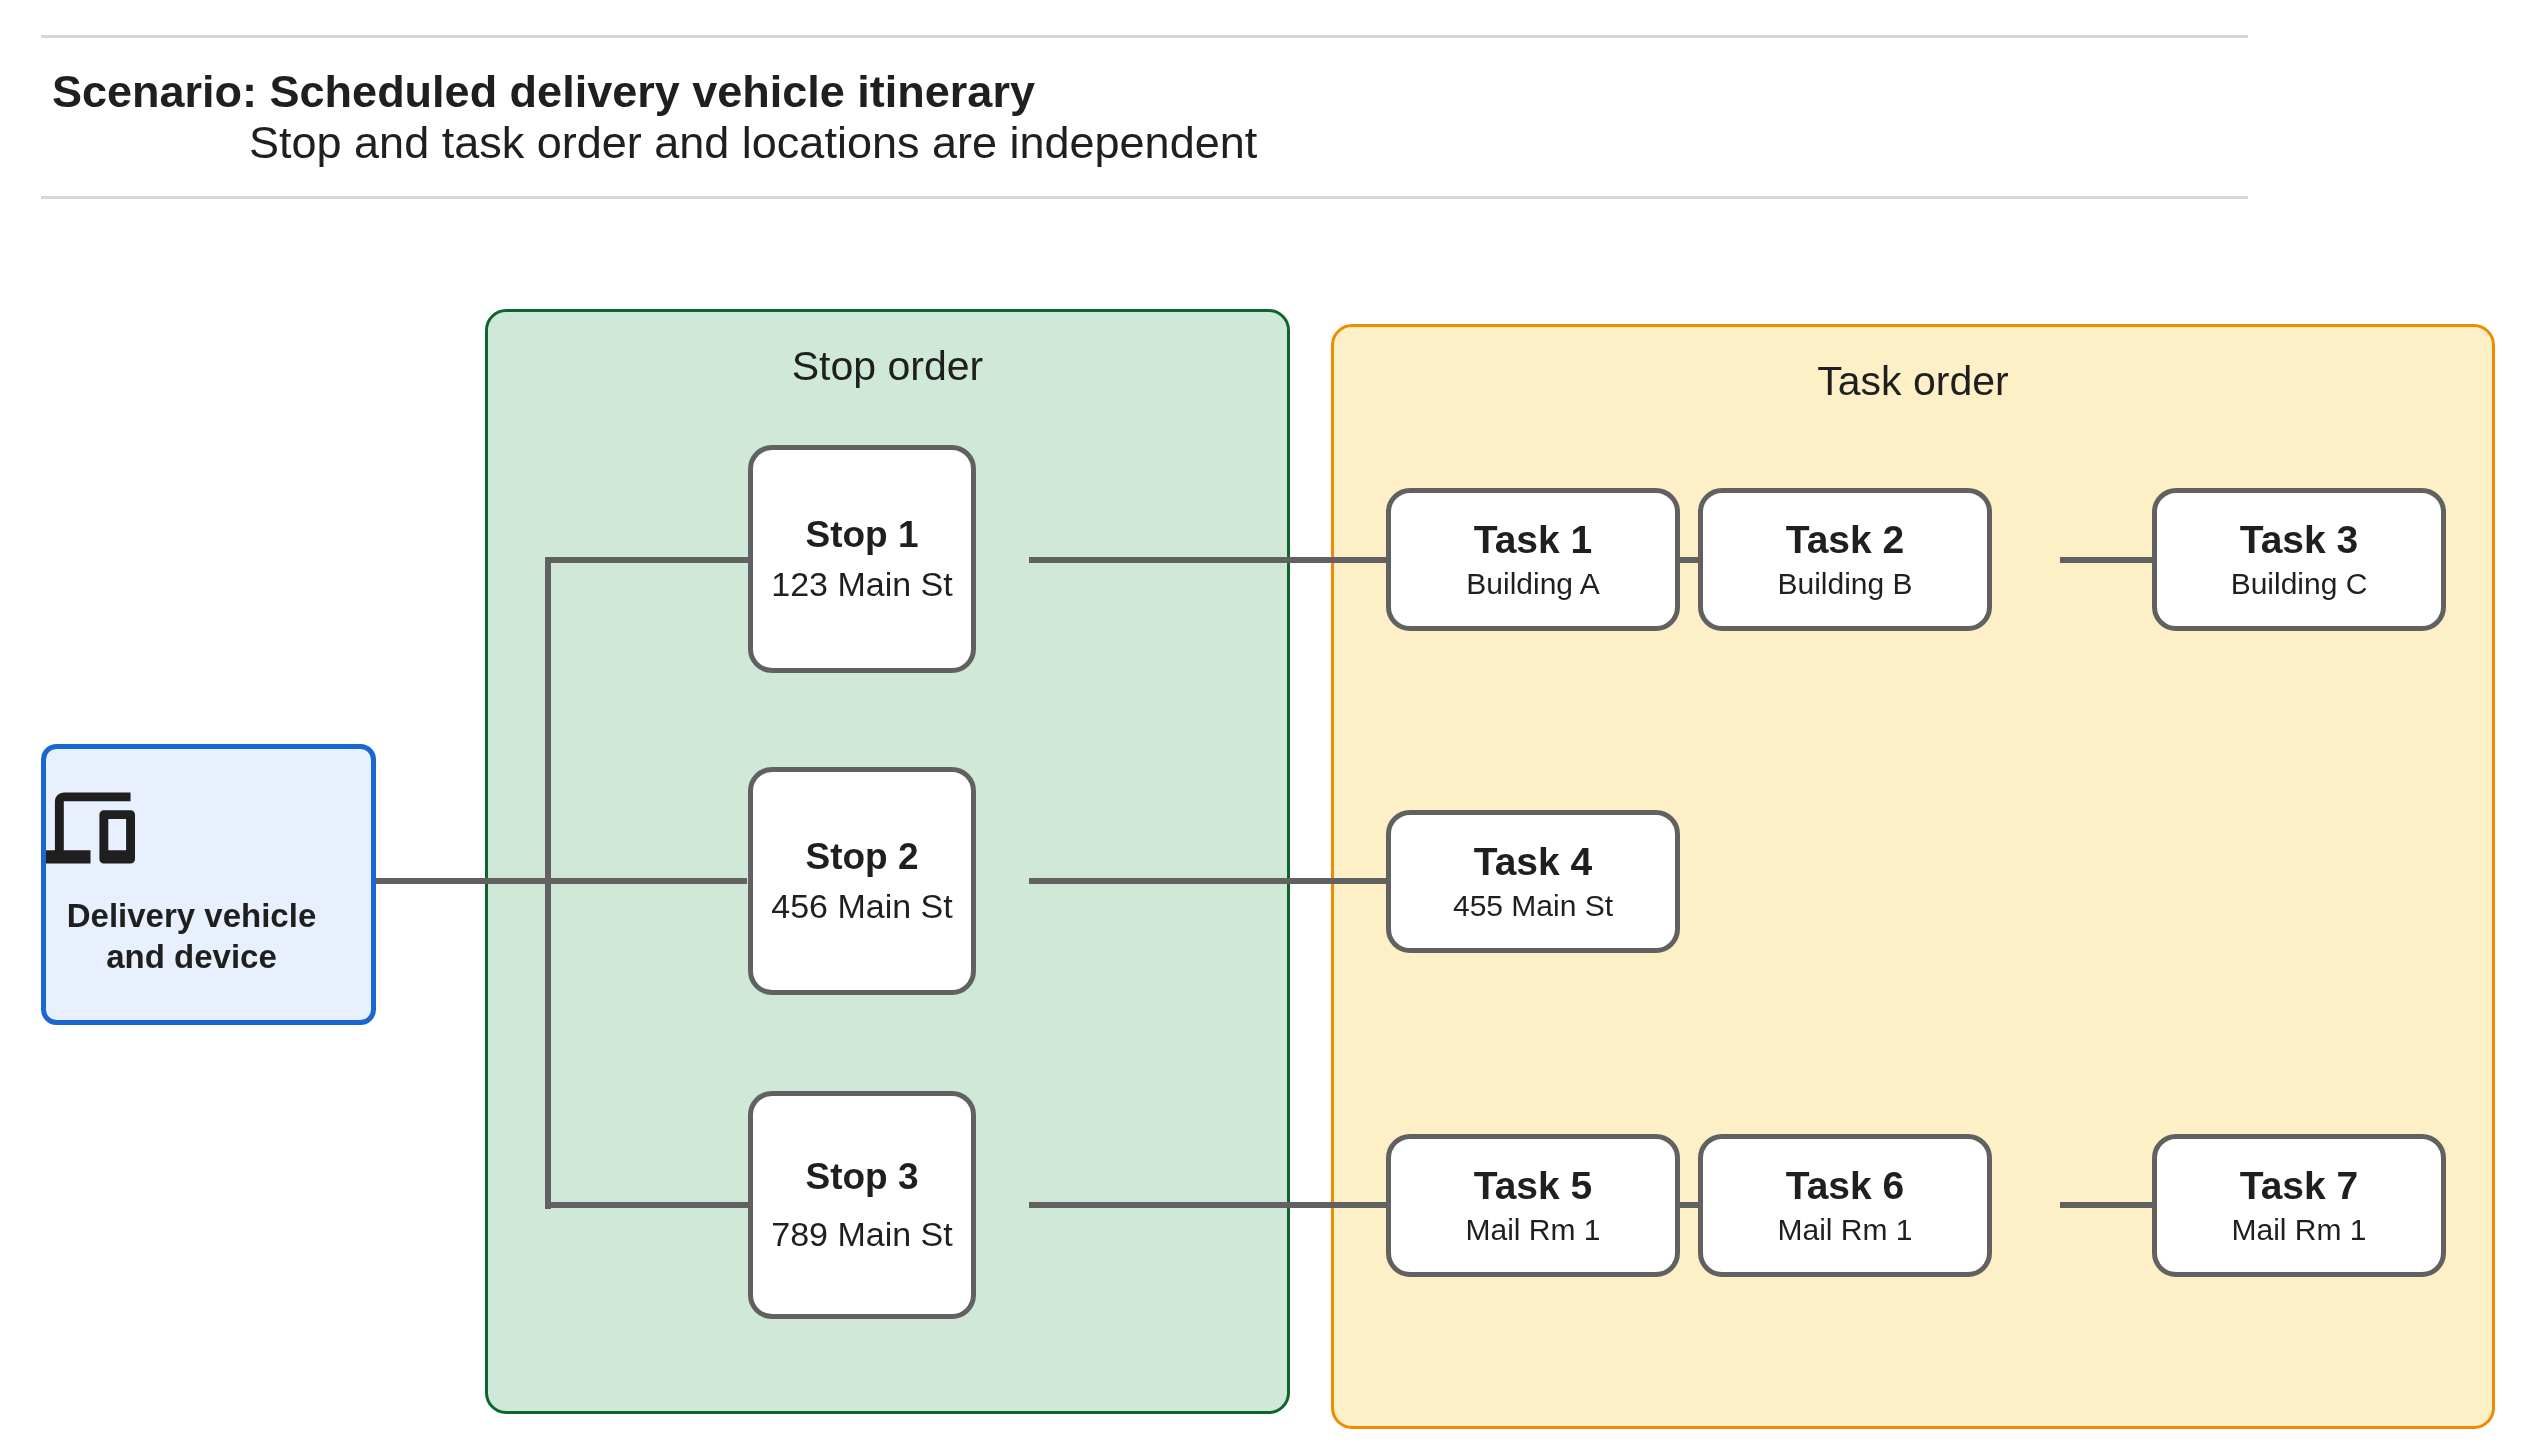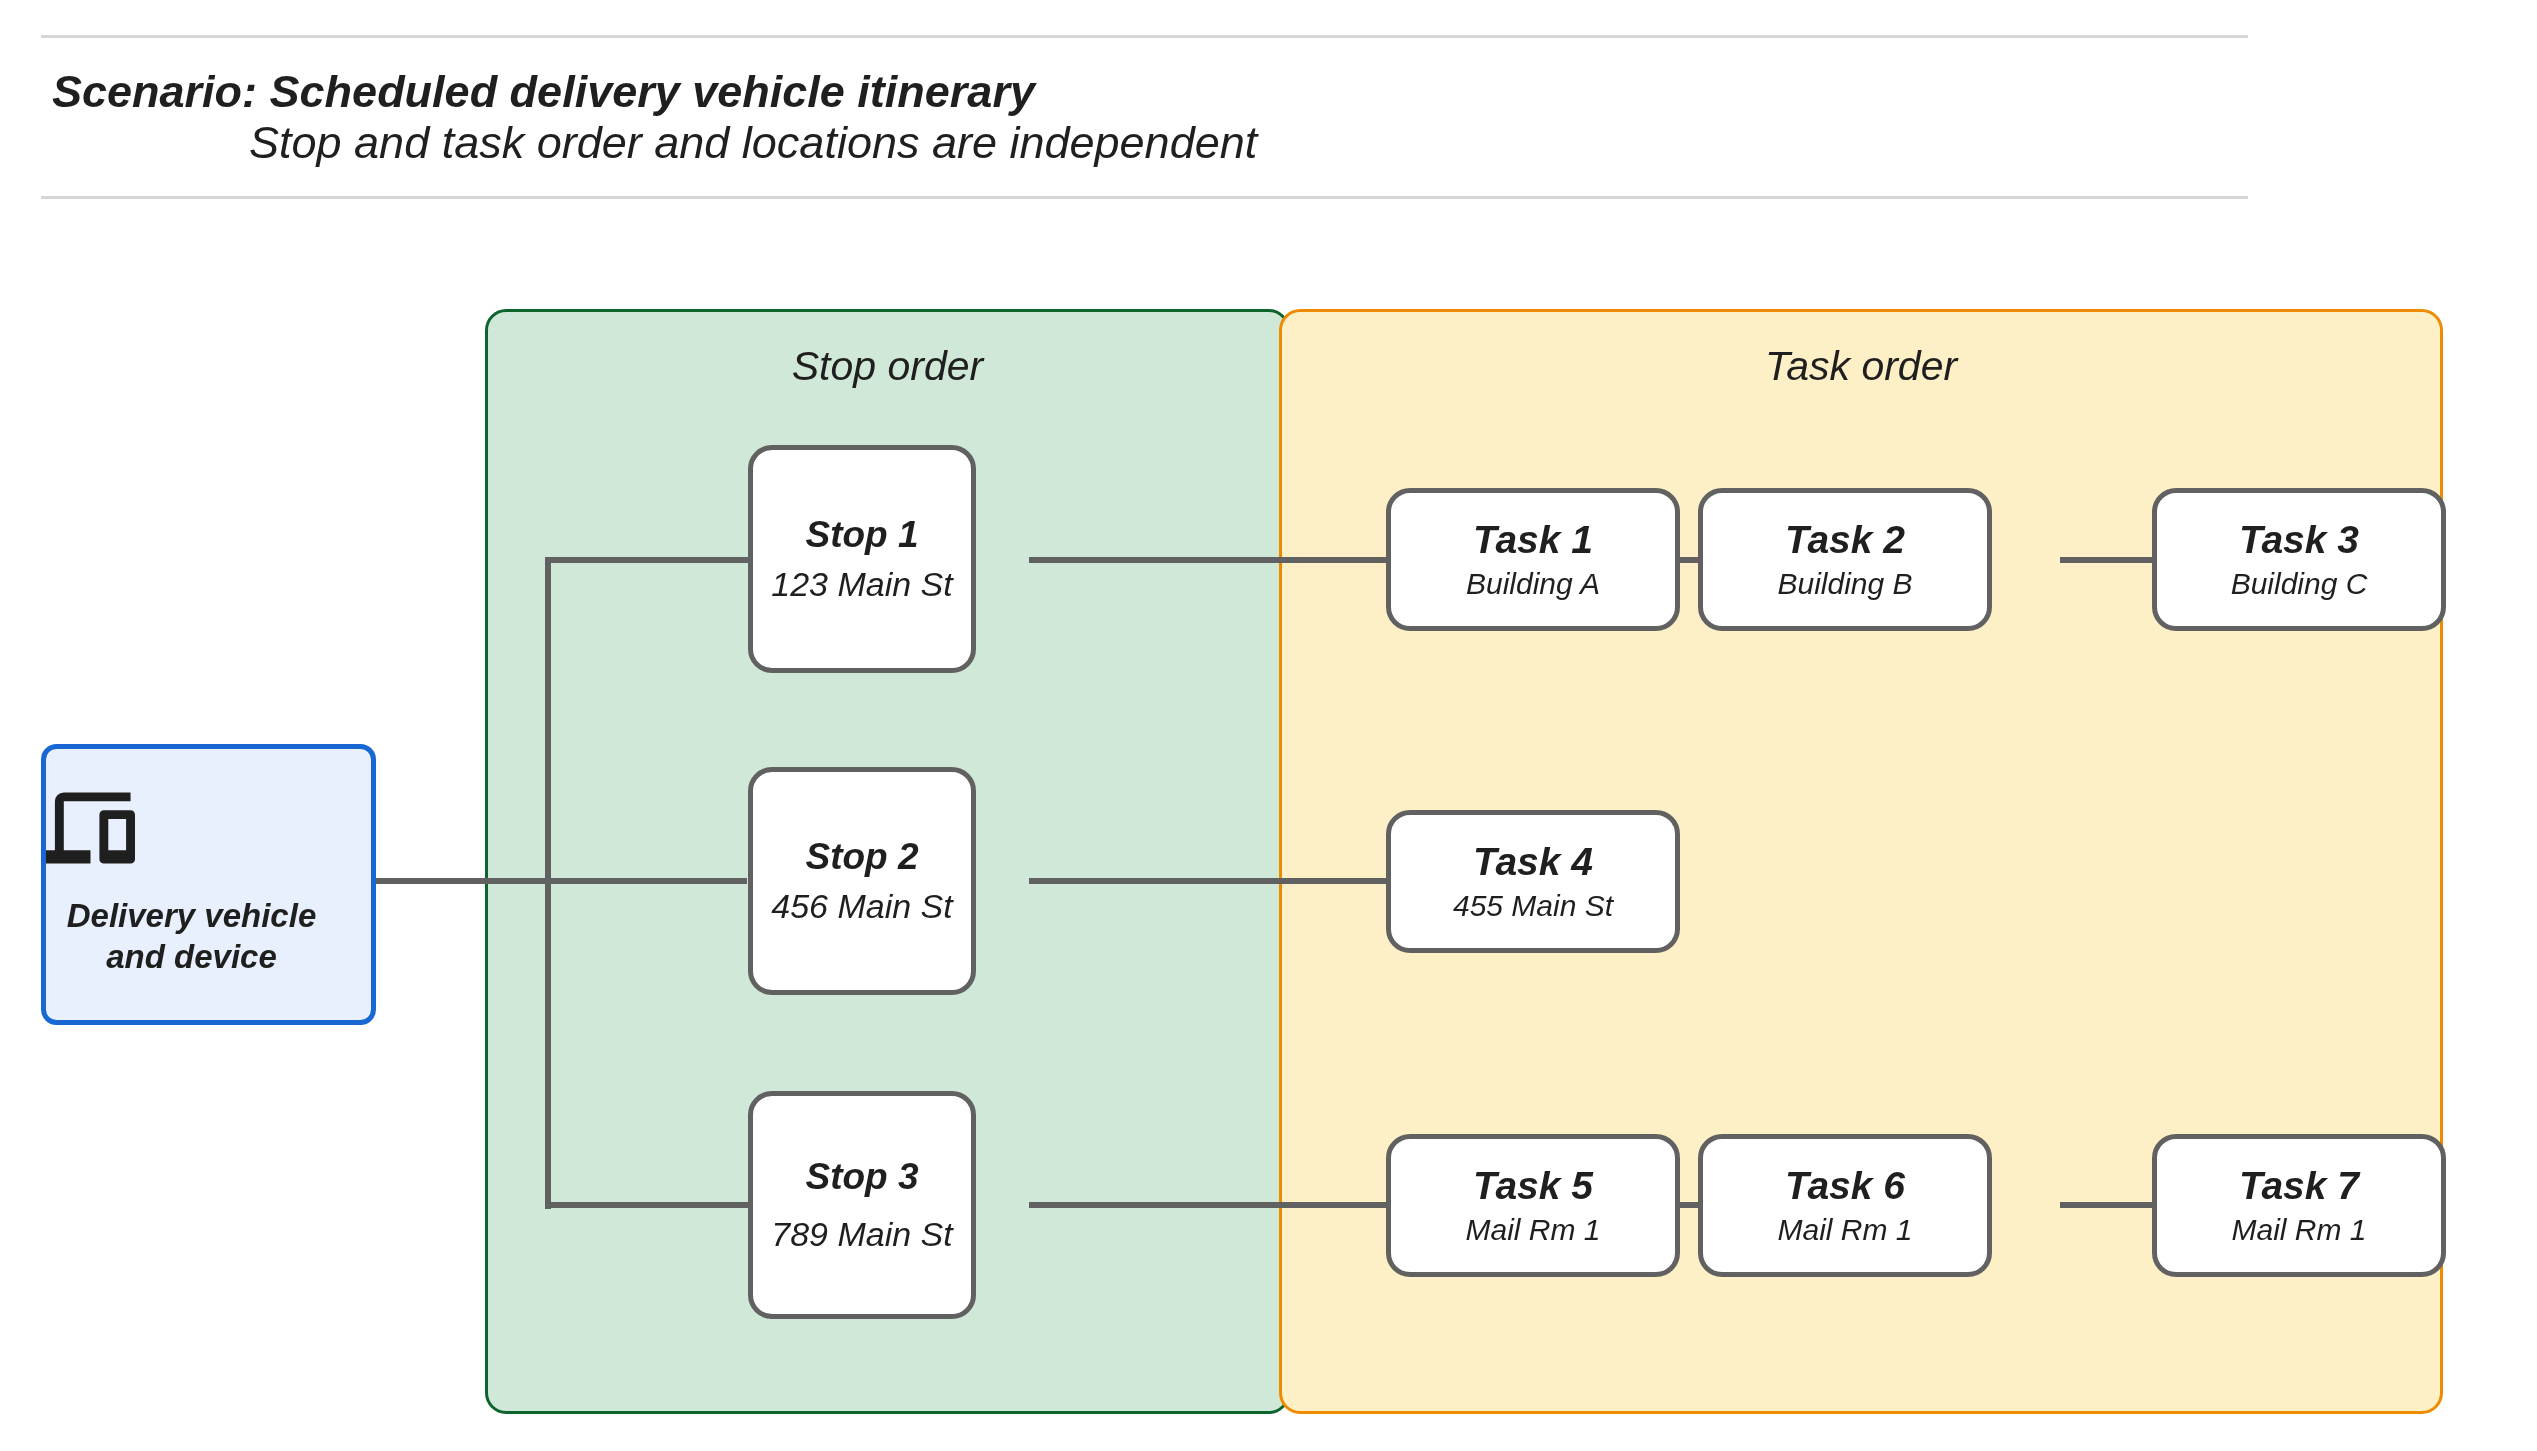--- a/index.html
+++ b/index.html
@@ -1,32 +1,32 @@
 <!DOCTYPE html>
 <html><head>
 <meta charset="utf-8">
 <style>
   html,body { margin:0; padding:0; background:#ffffff; }
   .canvas {
     position:relative; width:2538px; height:1452px;
     background:#ffffff; overflow:hidden;
-    font-family:"Liberation Sans", sans-serif; color:#1f1f1f;font-style:italic;
+    font-family:"Liberation Sans", sans-serif; color:#1f1f1f;
   }
 
   
   .rule { position:absolute; left:41px; width:2207px; height:2.9px; background:#d6d6d6; }
   .rule-top { top:35px; }
   .rule-bottom { top:196px; }
   .scenario-title { position:absolute; left:52px; top:66px; font-size:45px; font-weight:700; white-space:nowrap; }
   .scenario-subtitle { position:absolute; left:249px; top:117px; font-size:45px; font-weight:400; white-space:nowrap; }
 
   
   .panel { position:absolute; top:309px; height:1105px; box-sizing:border-box; border-radius:21.3px; border:3.9px solid;padding-left:42px; }
   .panel-stops { left:485px; width:805px; background:#cfe8d7; border-color:#0d652d; }
-  .panel-tasks { left:1279px; width:1164px; background:#fdf0c6; border-color:#ef8b00; }
+  .panel-tasks { left:1331px; width:1164px; background:#fdf0c6; border-color:#ef8b00;margin-top:15px; }
   .panel-title { position:absolute; top:31px; left:0; width:100%; text-align:center; font-size:41px; font-weight:400; color:#1f1f1f; }
 
   
   .h-line { position:absolute; height:5.8px; background:#616161; }
   .v-line { position:absolute; width:5.8px; background:#616161; }
 
   
   .node {
     position:absolute; background:#ffffff; box-sizing:border-box;
     border:5.8px solid #616161; border-radius:24px;

